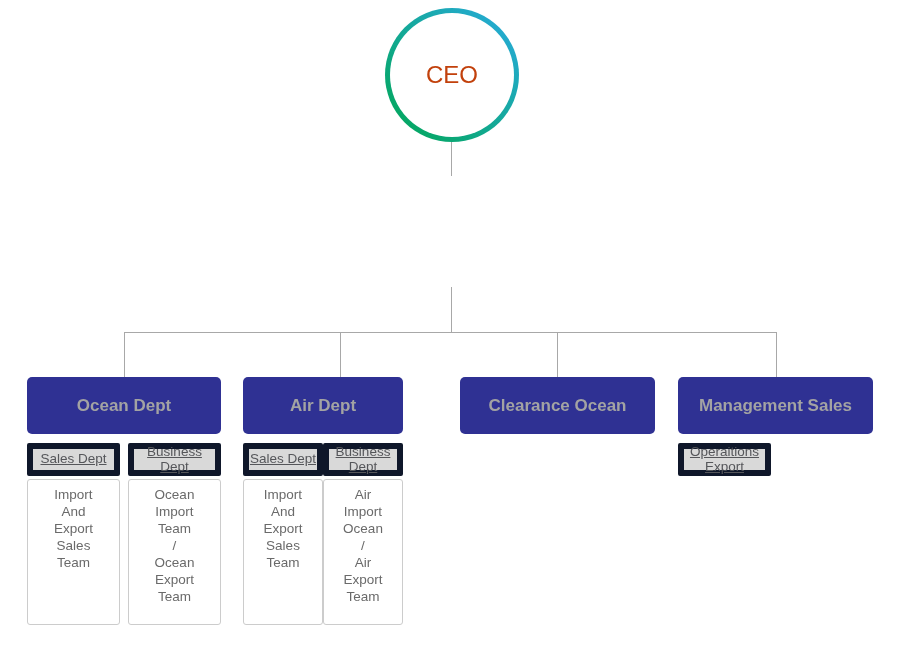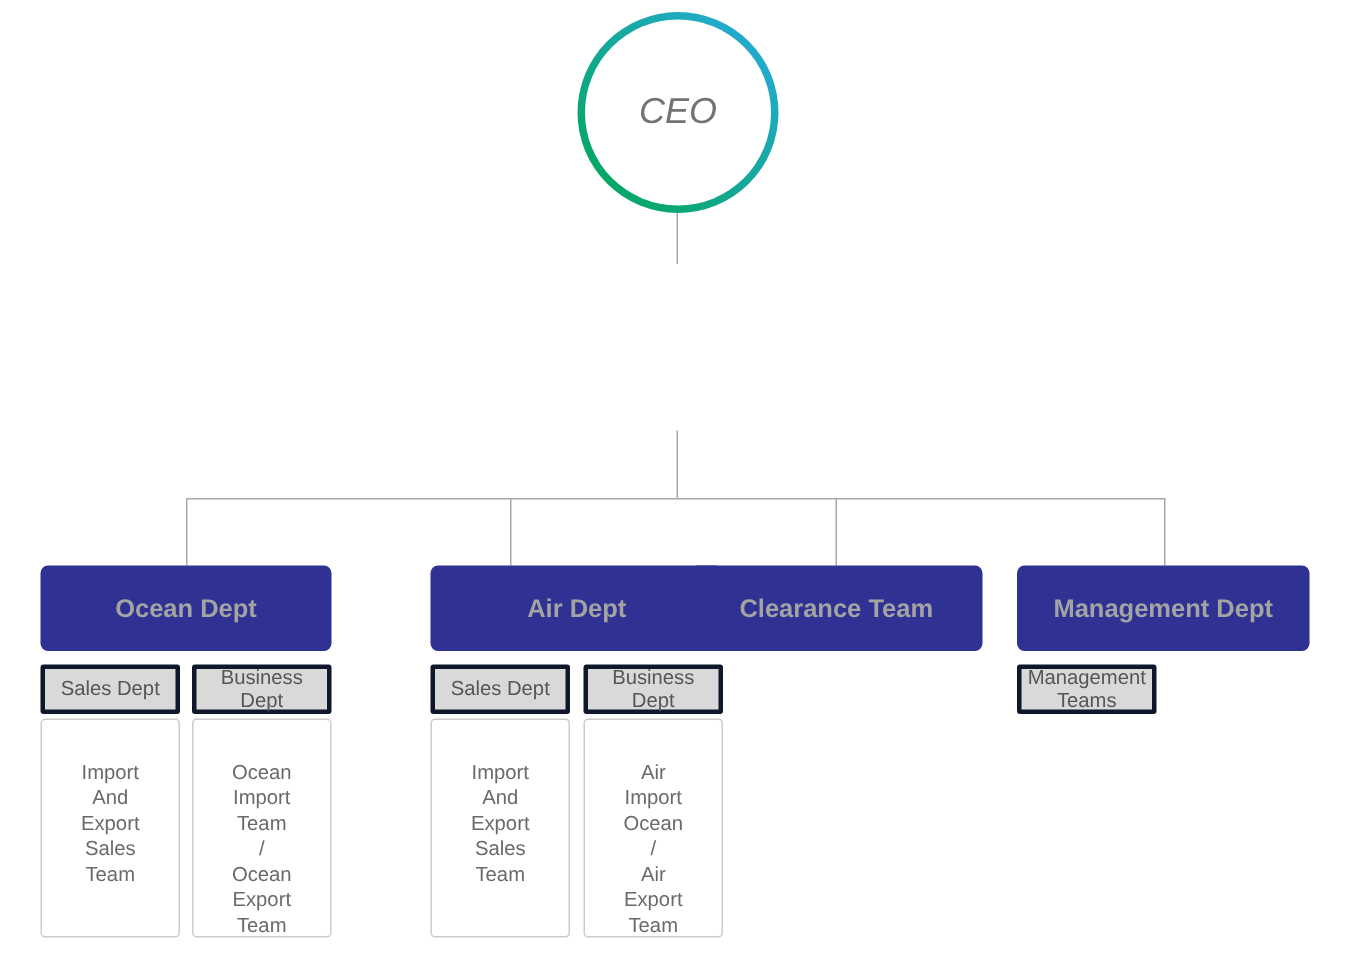--- a/index.html
+++ b/index.html
@@ -18,22 +18,21 @@
     position:absolute;
     border-radius:50%;
     background:linear-gradient(45deg, var(--grad-green,#00a651), var(--grad-blue,#29abe2));
   }
   .circle-inner {
     position:absolute;
     left:5px; top:5px; right:5px; bottom:5px;
     background:#ffffff;
     border-radius:50%;
     display:flex; align-items:center; justify-content:center;
-    color:#737373;
-    font-style:italic;
+    color:#c2410c;
   }
   .ceo   { left:385px; top:8px;   width:134px; height:134px; }
   .ceo .circle-inner { font-size:24px; }
   .director { left:396px; top:175px; width:112px; height:112px; }
   .director .circle-inner { font-size:22px; }
 
   
   .line { position:absolute; background:#a8a8a8; }
   .vline { width:1px; }
   .hline { height:1px; }
@@ -49,39 +48,39 @@
   }
   .team-row {
     margin-top:9px;
     display:flex; justify-content:space-between;
   }
   .team-col { width:93px; }
   .team-col.full { width:100%; }
   .team-label {
     height:33px;
     background:var(--gray-box,#d9d9d9);
-    border:3px solid #0f172a;
+    border:6px solid #0f172a;
     border-radius:2px;
     display:flex; align-items:center; justify-content:center;
     text-align:center;
-    color:#55565a; font-size:13.5px; line-height:1.08;
+    color:#55565a; font-size:13.5px; line-height:1.08;text-decoration:underline;
   }
   .team-body {
     margin-top:3px;
     height:146px;
     border:1px solid #cccccc;
     border-radius:3px;
     background:#ffffff;
-    padding-top:26px;
+    padding-top:6px;
     text-align:center;
     color:#6a6a6a; font-size:13.5px; line-height:17px;
     white-space:pre-line;
   }
   .dept-ocean      { left:27px;  width:194px; }
-  .dept-air        { left:243px; width:195px;margin-left:44px; }
+  .dept-air        { left:243px; width:160px; }
   .dept-clearance  { left:460px; width:195px; }
   .dept-management { left:678px; width:195px; }
 </style>
 </head>
 <body>
 
 <div class="canvas">
 
   <div class="circle ceo">
     <div class="circle-inner">CEO</div>
@@ -138,25 +137,25 @@
 Ocean
 /
 Air
 Export
 Team</div>
       </div>
     </div>
   </div>
 
   <div class="dept dept-clearance">
-    <div class="dept-header">Clearance Team</div>
+    <div class="dept-header">Clearance Ocean</div>
   </div>
 
   <div class="dept dept-management">
-    <div class="dept-header">Management Dept</div>
+    <div class="dept-header">Management Sales</div>
     <div class="team-row">
       <div class="team-col">
-        <div class="team-label">Management Teams</div>
+        <div class="team-label">Operaitions Export</div>
       </div>
     </div>
   </div>
 
 </div>
 
 </body></html>

